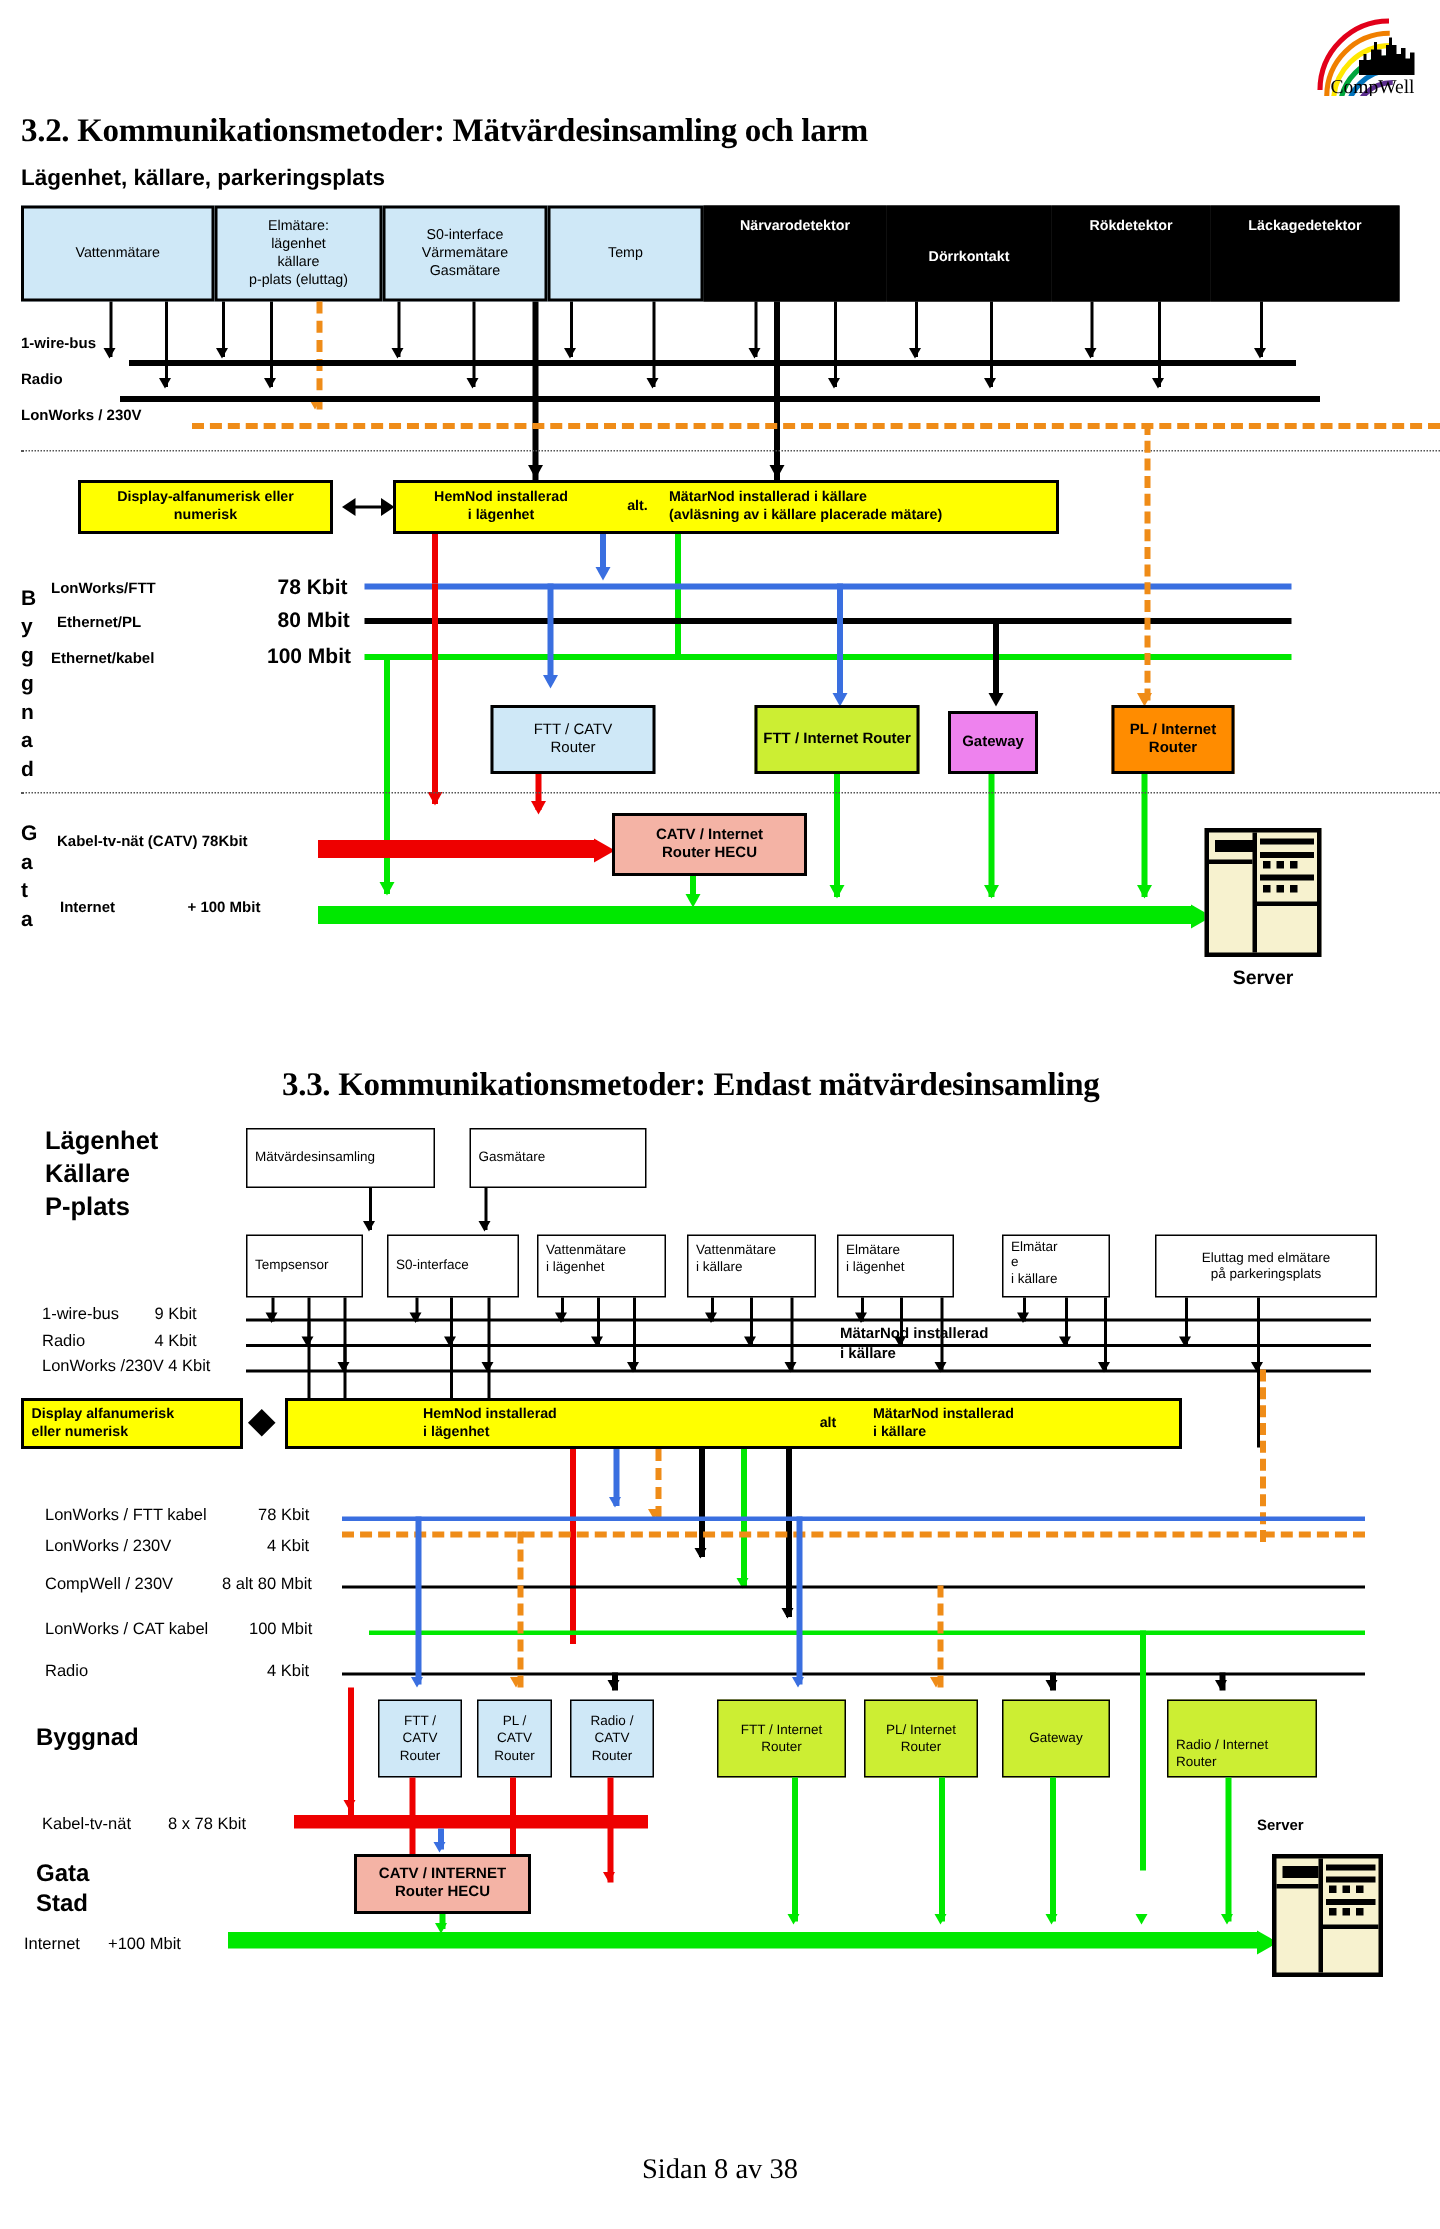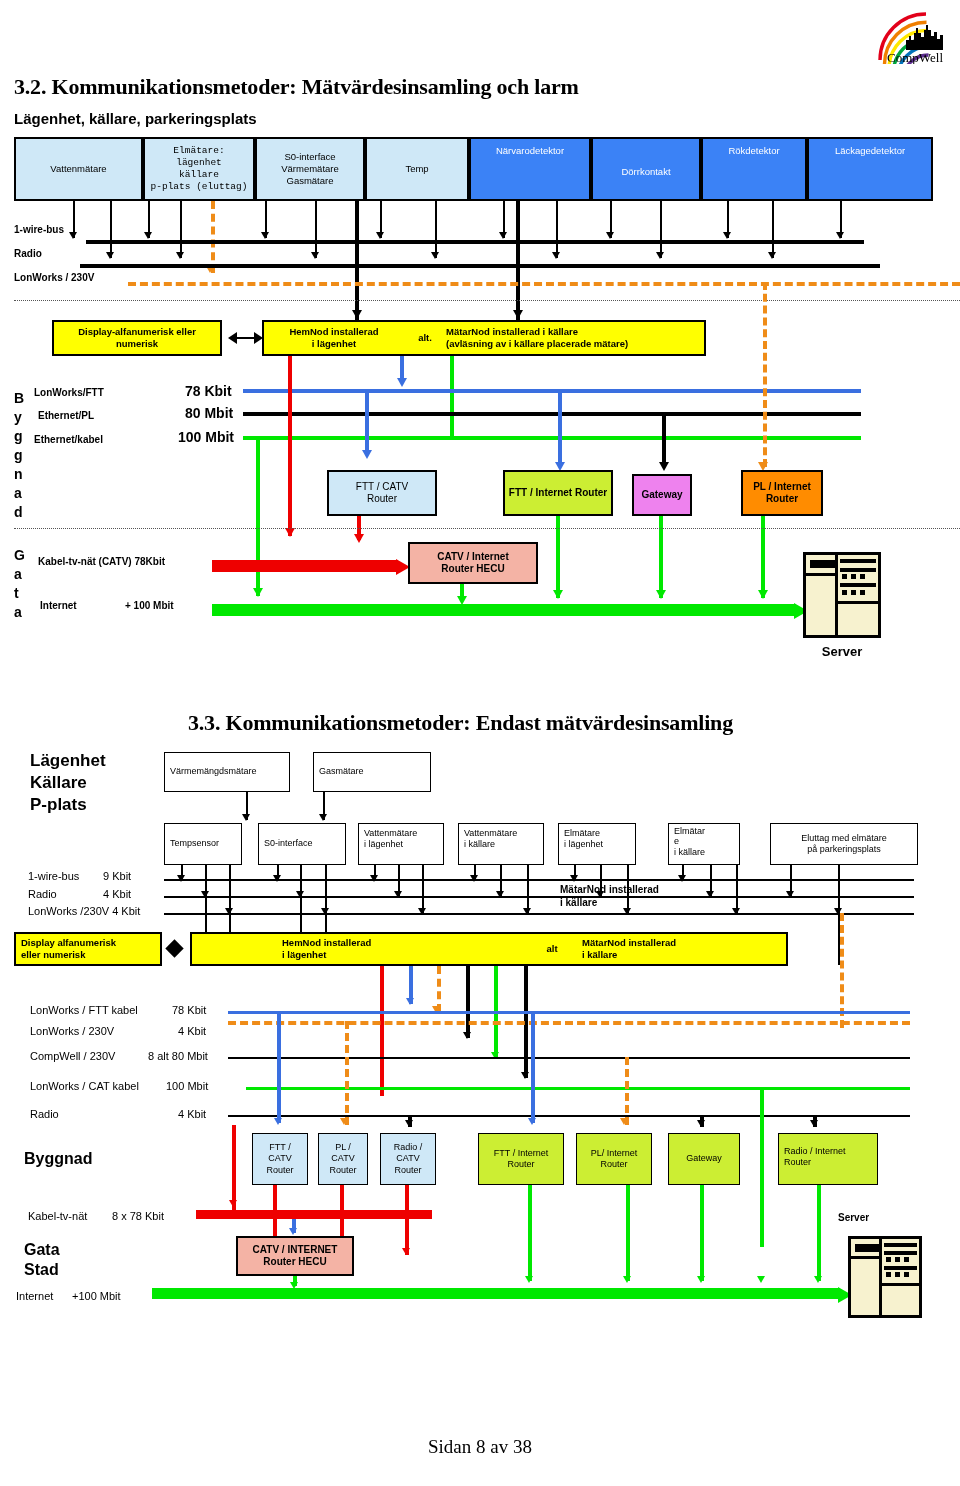--- a/index.html
+++ b/index.html
@@ -13,21 +13,21 @@
   
   .h-sec{font-family:"Liberation Serif",serif;font-weight:bold;font-size:22px;
          letter-spacing:-.2px;white-space:nowrap;}
   .h-sub{font-weight:bold;font-size:15px;white-space:nowrap;}
   
   .box{box-sizing:border-box;border:2px solid #000;display:flex;
        align-items:center;justify-content:center;text-align:center;
        font-size:9.5px;line-height:1.25;overflow:hidden;}
   .box.lt{border-width:1.6px;}
   .blue{background:#cfe8f7;}
-  .red{background:#3b82f6;color:#fff;font-weight:normal;}
+  .red{background:#000000;color:#fff;font-weight:bold;}
   .yellow{background:#ffff00;font-weight:bold;}
   .lime{background:#ccee33;}
   .pink{background:#ee82ee;}
   .orange{background:#ff8c00;margin-left:19px;}
   .salmon{background:#f4b3a5;font-weight:bold;}
   .white{background:#fff;}
   .lbox{justify-content:flex-start;text-align:left;padding-left:5px;}
   
   .hline{height:4px;background:#000;}
   .hthin{height:1.6px;background:#000;}
@@ -84,21 +84,21 @@
     <text x="39" y="56" font-family="Liberation Serif, serif" font-size="13" fill="#000" text-anchor="middle">CompWell</text>
   </svg>
 </div>
 
 <div class="abs h-sec" style="left:14px;top:74px;">3.2. Kommunikationsmetoder: Mätvärdesinsamling och larm</div>
 <div class="abs h-sub" style="left:14px;top:110px;">Lägenhet, källare, parkeringsplats</div>
 
 <div class="abs box blue" style="left:14px;top:137px;width:129px;height:64px;">
   <span style="white-space:pre-line">Vattenmätare</span>
   </div>
-<div class="abs box blue" style="left:143px;top:137px;width:112px;height:64px;font-family:Liberation Mono, monospace;">
+<div class="abs box blue" style="left:143px;top:137px;width:112px;height:64px;">
   <span style="white-space:pre-line">Elmätare:
 lägenhet
 källare
 p-plats (eluttag)</span>
   </div>
 <div class="abs box blue" style="left:255px;top:137px;width:110px;height:64px;">
   <span style="white-space:pre-line">S0-interface
 Värmemätare
 Gasmätare</span>
   </div>
@@ -281,21 +281,21 @@
 </div>
 <div class="abs srv-label" style="left:803px;top:644px;width:78px;">Server</div>
 
 <div class="abs h-sec" style="left:188px;top:710px;">3.3. Kommunikationsmetoder: Endast mätvärdesinsamling</div>
 
 <div class="abs" style="left:30px;top:750px;font-weight:bold;font-size:17px;line-height:22px;white-space:pre-line;">Lägenhet
 Källare
 P-plats</div>
 
 <div class="abs box lt white lbox" style="left:164px;top:752px;width:126px;height:40px;">
-  <span style="font-size:9px;">Värmemängdsmätare</span>
+  <span style="font-size:9px;">Mätvärdesinsamling</span>
   </div>
 <div class="abs box lt white lbox" style="left:313px;top:752px;width:118px;height:40px;">
   <span style="font-size:9px;">Gasmätare</span>
   </div>
 <div class="abs vthin" style="left:246px;top:792px;height:28px;"></div>
 <div class="abs ar-d s" style="left:242px;top:814px;"></div>
 <div class="abs vthin" style="left:323px;top:792px;height:28px;"></div>
 <div class="abs ar-d s" style="left:319px;top:814px;"></div>
 
 <div class="abs box lt white lbox" style="left:164px;top:823px;width:78px;height:42px;">
@@ -470,21 +470,21 @@
   <span style="white-space:pre-line;font-size:9px;">FTT / Internet
 Router</span>
   </div>
 <div class="abs box lt lime" style="left:576px;top:1133px;width:76px;height:52px;">
   <span style="white-space:pre-line;font-size:9px;">PL/ Internet
 Router</span>
   </div>
 <div class="abs box lt lime" style="left:668px;top:1133px;width:72px;height:52px;">
   <span style="white-space:pre-line;font-size:9px;">Gateway</span>
   </div>
-<div class="abs box lt lime lbox" style="left:778px;top:1133px;width:100px;height:52px;align-items:flex-start;padding-top:12px;">
+<div class="abs box lt lime lbox" style="left:778px;top:1133px;width:100px;height:52px;align-items:flex-start;padding-top:24px;">
   <span style="white-space:pre-line;font-size:9px;">Radio / Internet
 Router</span>
   </div>
 
 <div class="abs vthin rd" style="left:273px;top:1185px;width:4px;height:70px;"></div>
 <div class="abs ar-d rd2 s" style="left:270px;top:1248px;"></div>
 <div class="abs vthin rd" style="left:340px;top:1185px;width:4px;height:70px;"></div>
 <div class="abs ar-d rd2 s" style="left:337px;top:1248px;"></div>
 <div class="abs vthin rd" style="left:405px;top:1185px;width:4px;height:70px;"></div>
 <div class="abs ar-d rd2 s" style="left:402px;top:1248px;"></div>

